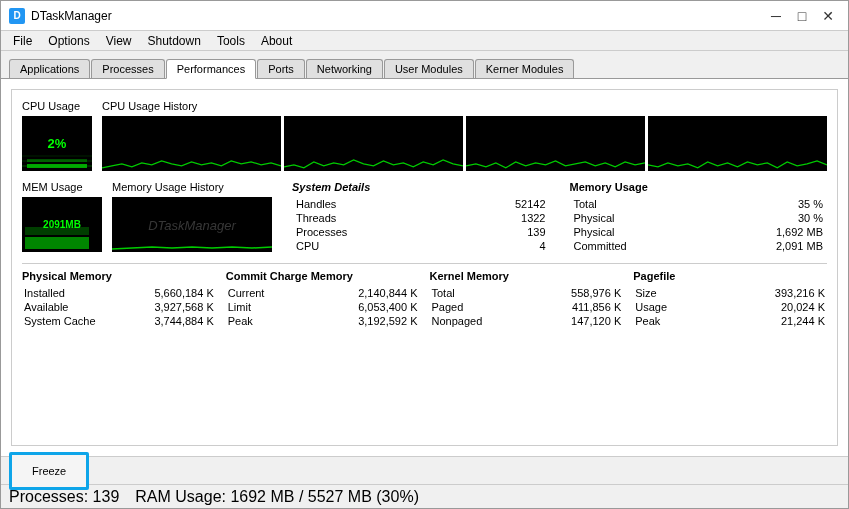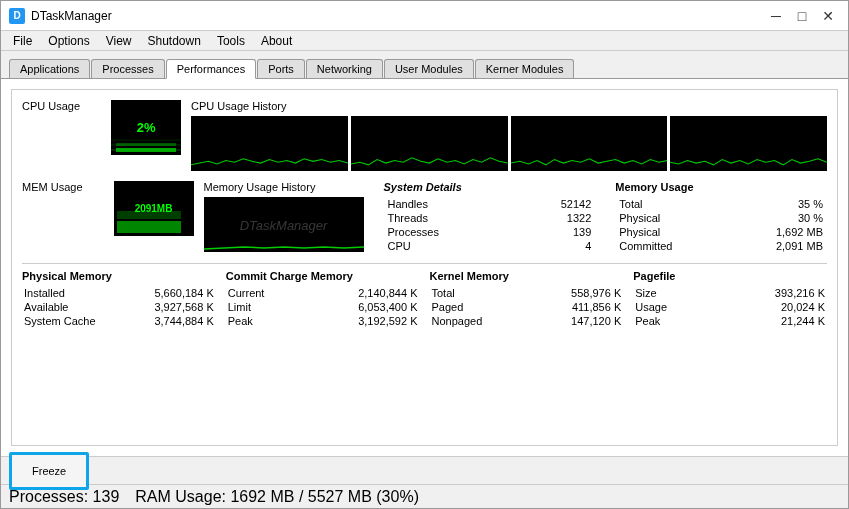--- a/index.html
+++ b/index.html
@@ -103,23 +103,22 @@
       background: #fff;
       height: 100%;
     }
     .perf-row {
       display: flex;
       gap: 10px;
       margin-bottom: 10px;
     }
     .cpu-usage-section {
       display: flex;
-      flex-direction: row;
+      flex-direction: column;
       align-items: flex-start;
-      gap: 31px;
     }
     .section-label {
       font-size: 11px;
       margin-bottom: 4px;
       color: #000;
     }
     .cpu-gauge {
       width: 70px;
       height: 55px;
       background: #000;

